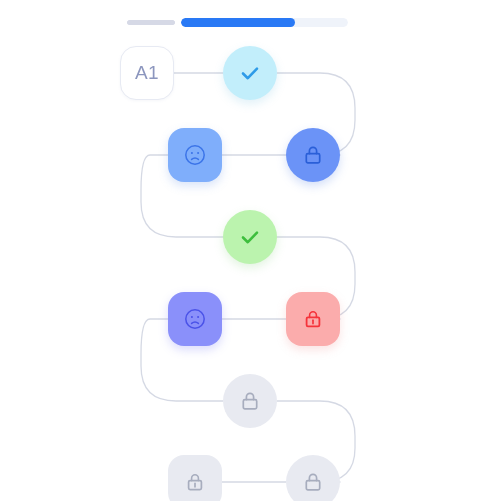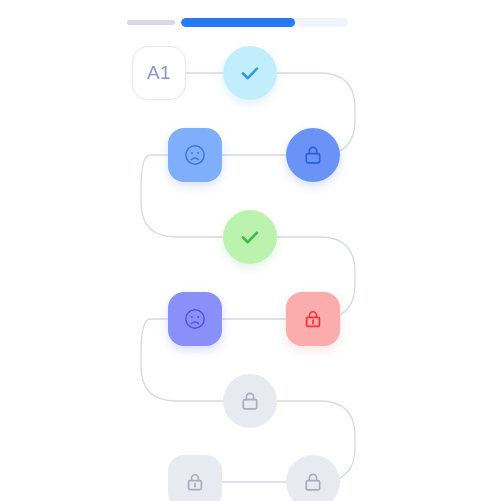--- a/index.html
+++ b/index.html
@@ -82,21 +82,21 @@
     position: absolute;
     display: flex;
     align-items: center;
     justify-content: center;
     box-sizing: border-box;
   }
   .node.circle { border-radius: 50%; }
   .node.square { border-radius: 16px; }
 
   .node-a1 {
-    left: 132px;
+    left: 120px;
     top: 46px;
     width: 54px;
     height: 54px;
     background: #ffffff;
     border: 1px solid #E7EAF3;
     border-radius: 16px;
     color: #8C96BE;
     font-size: 19px;
     letter-spacing: 0.5px;
     box-shadow: 0 1px 3px rgba(120,130,170,0.07);

